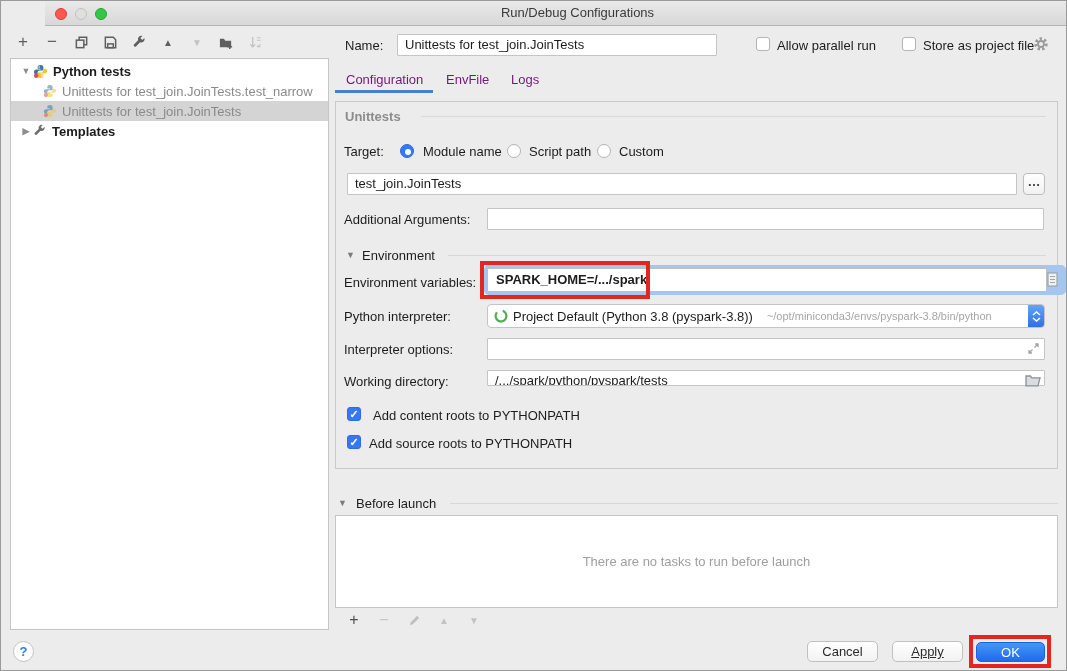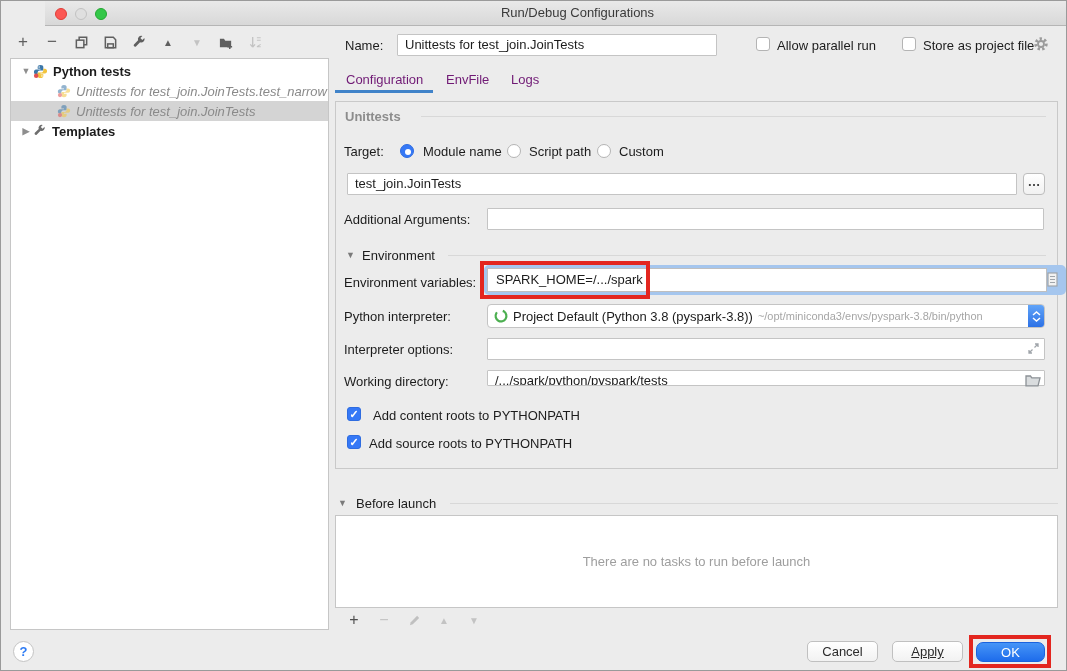--- a/index.html
+++ b/index.html
@@ -24,21 +24,21 @@
          font-size:15px; color:#5F5F5F; }
   .tbi.disabled { color:#C3C3C3; }
   .glyph-sm { font-size:10px; }
   
   .tree-panel { position:absolute; left:9px; top:57px; width:319px; height:572px;
     background:#fff; border:1px solid #C6C6C6; overflow:hidden; padding-top:2px; }
   .trow { height:20px; display:flex; align-items:center; white-space:nowrap; overflow:hidden; cursor:default; }
   .trow .disc { width:14px; text-align:center; color:#8E8E8E; font-size:9px; flex:none; }
   .trow .ticon { flex:none; margin-right:5px; display:inline-flex; }
   .trow.root, .trow.templates { padding-left:8px; font-weight:bold; }
-  .trow.child { padding-left:46px; color:#8A8A8A;font-style:italic; }
+  .trow.child { padding-left:32px; color:#8A8A8A; }
   .trow.selected { background:#D4D4D4; }
   .faded { opacity:.55; }
   
   .label { position:absolute; white-space:nowrap; }
   .field { position:absolute; background:#fff; border:1px solid #C4C4C4; border-radius:1px;
            line-height:20px; padding:0 7px; white-space:nowrap; overflow:hidden; }
   .checkbox { position:absolute; width:14px; height:14px; border-radius:3px; background:#fff;
               border:1px solid #B4B4B4; }
   .checkbox.checked { background:#3578F6; border-color:#2E6CE0; color:#fff; font-size:11px;
               text-align:center; line-height:13px; font-weight:bold; }
@@ -49,36 +49,36 @@
   .sep-line { position:absolute; height:1px; background:#D8D8D8; }
   .sec-tri { position:absolute; color:#7A7A7A; font-size:9px; }
   .sec-title { position:absolute; font-size:13px; }
   .gray-title { color:#8C8C8C;font-weight:bold; }
   
   .tab { position:absolute; top:71px; height:18px; color:#701a75; cursor:default; }
   .tab-underline { position:absolute; left:334px; top:89px; width:98px; height:3px; background:#4083C9; }
   
   .group-panel { position:absolute; left:334px; top:100px; width:723px; height:368px; border:1px solid #C9C9C9; }
   
-  .focus-ring { position:absolute; left:483px; top:264px; width:582px; height:30px; background:#A5C6EE; border-radius:5px; }
+  .focus-ring { position:absolute; left:483px; top:264px; width:582px; height:30px; background:#A5C6EE; border-radius:5px;font-weight:bold; }
   .focus-inner { position:absolute; left:3px; top:3px; width:560px; height:24px; background:#fff;
                  border:1px solid #BFBFBF; line-height:22px; padding:0 8px; }
   
   .combo { position:absolute; left:486px; top:303px; width:558px; height:24px; background:#fff;
            border:1px solid #C4C4C4; border-radius:4px; display:flex; align-items:center; padding:0 20px 0 6px; overflow:hidden; }
   .combo .val { white-space:nowrap; }
-  .combo .path { white-space:nowrap; color:#A6A6A6; font-size:11px; margin-left:5px; }
+  .combo .path { white-space:nowrap; color:#A6A6A6; font-size:11px; margin-left:14px; }
   .stepper { position:absolute; right:-1px; top:-1px; width:17px; height:24px; border-radius:0 4px 4px 0;
              background:linear-gradient(#63A6F9,#2A6FE5); display:flex; flex-direction:column;
              align-items:center; justify-content:center; gap:1px; }
   
   .btn { position:absolute; height:21px; border:1px solid #C0C0C0; border-radius:5px;
          background:linear-gradient(#FFFFFF,#F2F2F2); text-align:center; line-height:19px;
          font-size:13px; color:#2B2B2B; cursor:default; }
-  .btn.primary { background:linear-gradient(#4695F7,#1E6CEB); border-color:#1A63DE; color:#fff;border-radius:7px; }
+  .btn.primary { background:linear-gradient(#4695F7,#1E6CEB); border-color:#1A63DE; color:#fff; }
   .browse-btn { position:absolute; width:22px; height:22px; border:1px solid #BDBDBD; border-radius:4px;
          background:linear-gradient(#FFFFFF,#F1F1F1); text-align:center; line-height:16px; color:#444; font-weight:bold; }
   .help-btn { position:absolute; left:12px; top:640px; width:21px; height:21px; border-radius:50%;
          background:#fff; border:1px solid #C4C4C4; color:#2D7BF4; font-weight:bold;
          text-align:center; line-height:19px; }
   
   .annotation { position:absolute; border:4px solid #E3261F; z-index:9; pointer-events:none; }
   
   .tasks-panel { position:absolute; left:334px; top:514px; width:723px; height:93px; background:#fff;
          border:1px solid #C6C6C6; display:flex; align-items:center; justify-content:center; color:#9E9E9E; }

